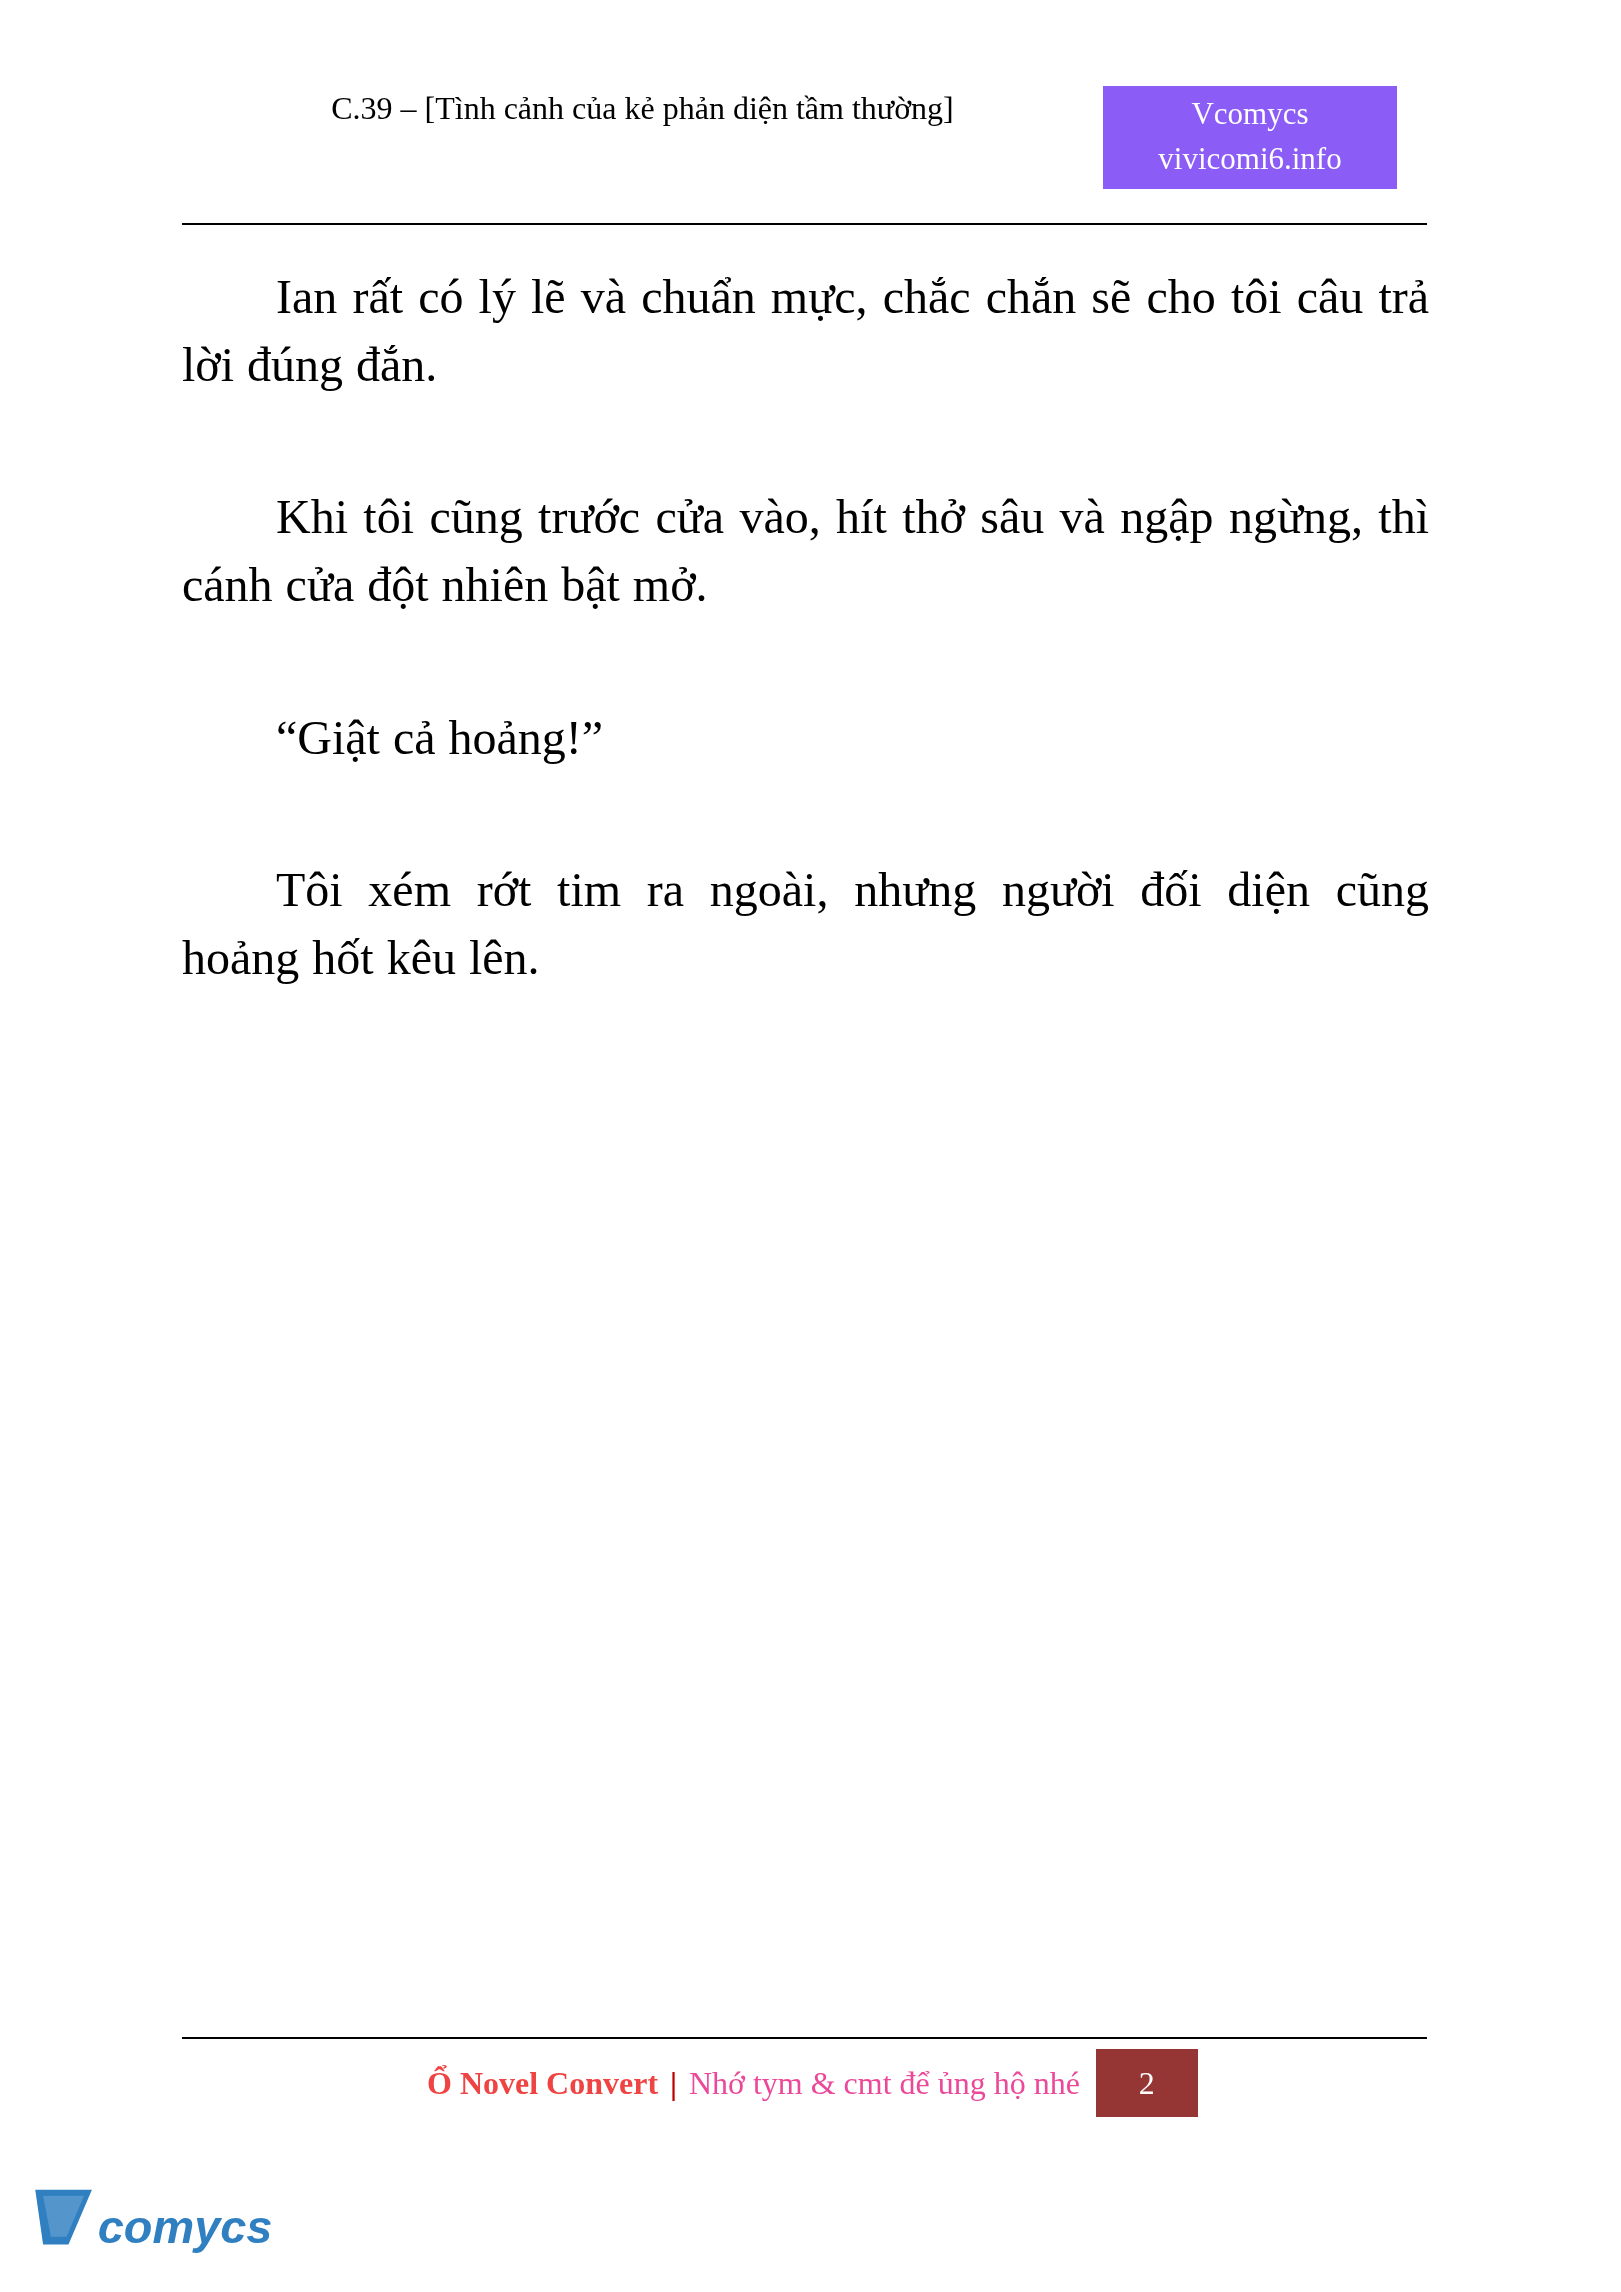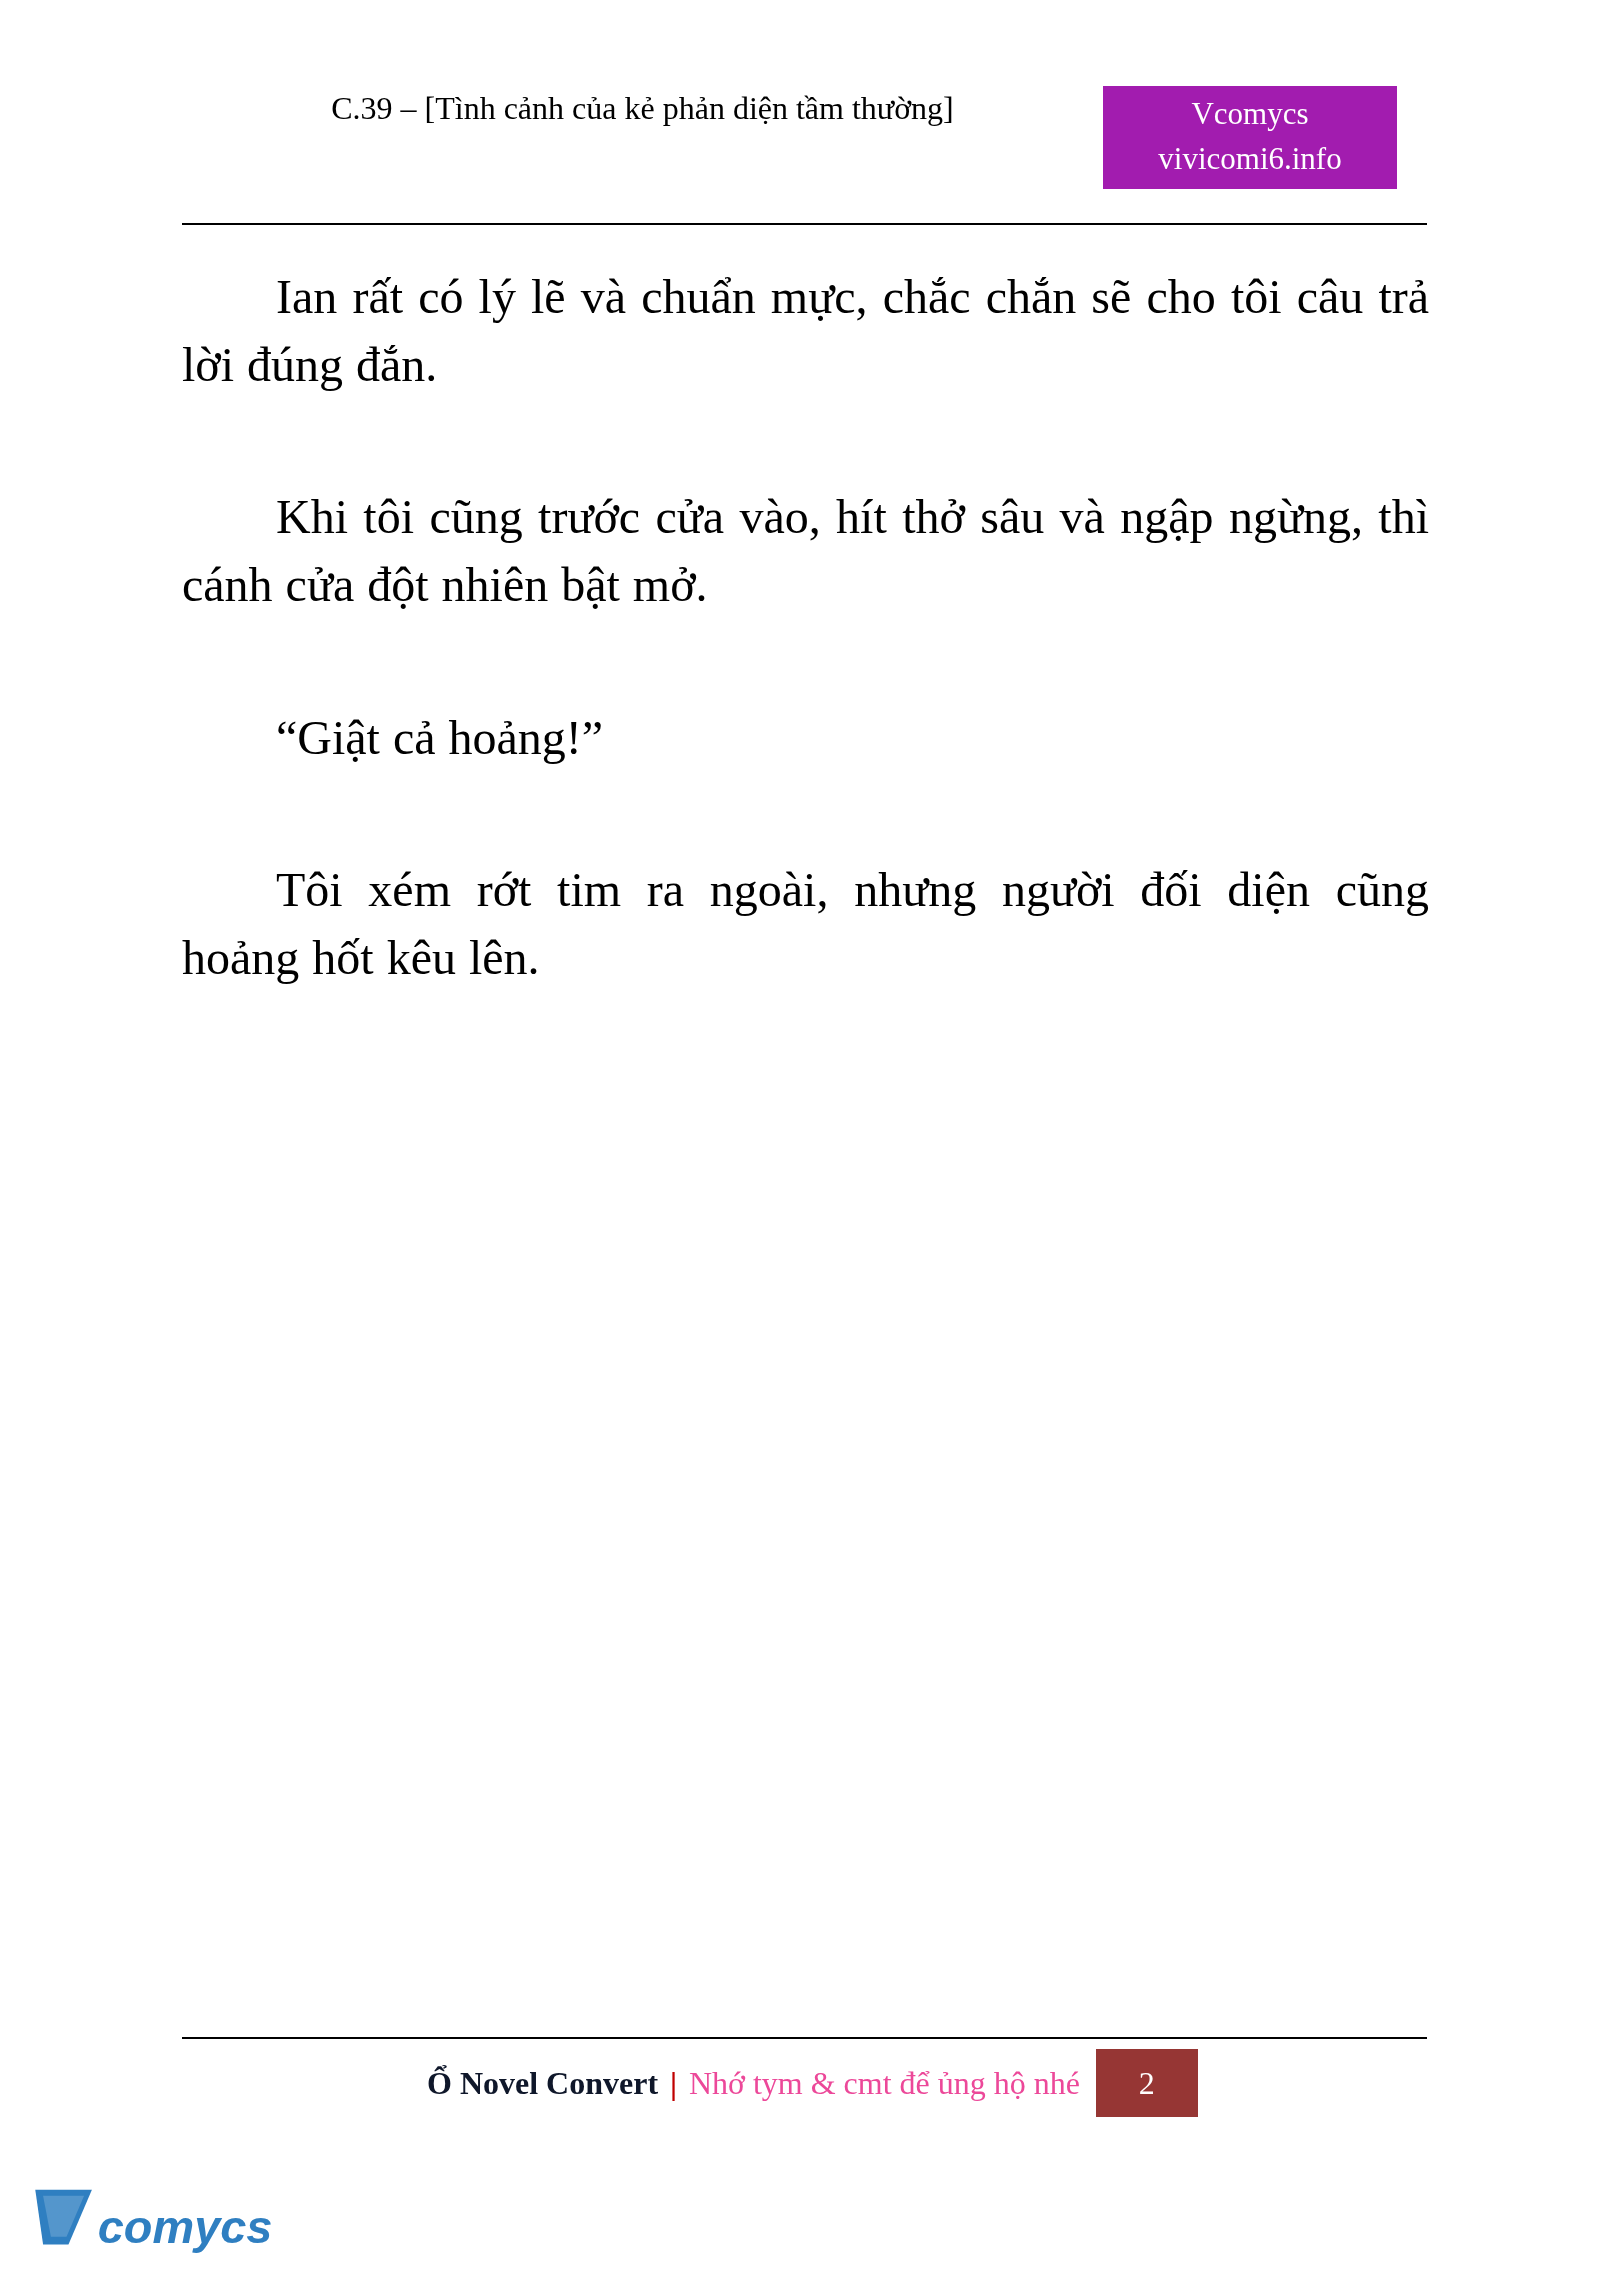--- a/index.html
+++ b/index.html
@@ -43,21 +43,21 @@
     font-size: 32px;
     line-height: 1.42;
     font-family: "Liberation Serif", serif;
     padding-bottom: 3.9px;
   }
   .header-title .line1 { display: block; white-space: nowrap; }
   .header-title .line2 { display: block; white-space: nowrap; }
 
   .header-badge {
     flex: 0 0 auto;
-    background: #a21caf;
+    background: #8b5cf6;
     color: #ffffff;
     width: 294px;
     text-align: center;
     font-size: 31px;
     line-height: 1.44;
     padding: 5.9px 0 7.8px 0;
     font-family: "Liberation Serif", serif;
   }
   .header-badge .b1 { display: block; }
   .header-badge .b2 { display: block; }
@@ -109,21 +109,21 @@
     align-items: stretch;
   }
   .footer-text {
     font-size: 32px;
     line-height: 1.5;
     padding: 9.8px 15.7px 9.8px 15.7px;
     white-space: nowrap;
     font-family: "Liberation Serif", serif;
   }
   .footer-brand {
-    color: #0f172a;
+    color: #ef4444;
     font-weight: bold;
   }
   .footer-sep {
     color: #c00000;
     font-weight: bold;
     padding: 0 3.9px;
   }
   .footer-note {
     color: #ec4899;
   }

